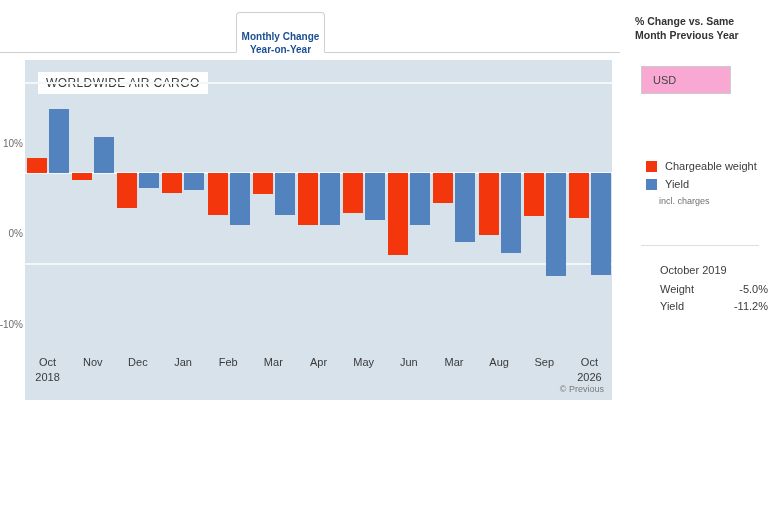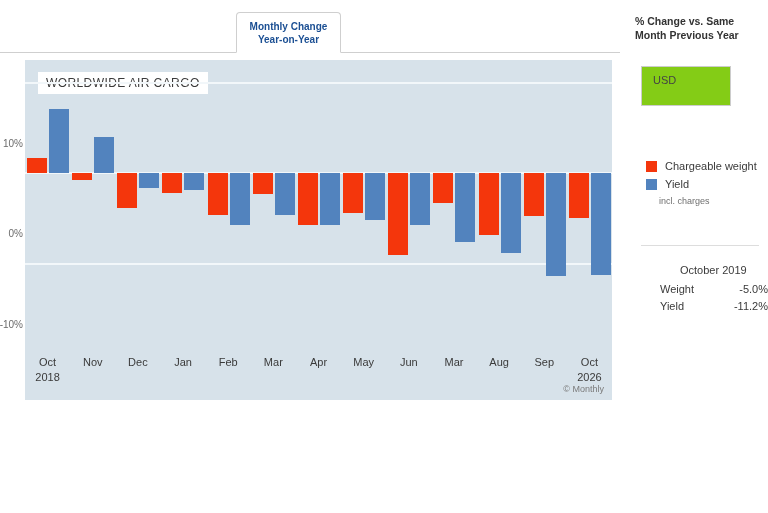--- a/index.html
+++ b/index.html
@@ -25,33 +25,33 @@
   #tabbar .tabline {
     position: absolute;
     left: 0; top: 52px;
     width: 620px;
     height: 1px;
     background: #cfcfcf;
   }
   #tab-monthly-change {
     position: absolute;
     left: 236px; top: 12px;
-    width: 105px;
+    width: 89px;
     height: 41px;
     background: #ffffff;
     border: 1px solid #cfcfcf;
     border-bottom: 1px solid #ffffff;
     border-radius: 4px 4px 0 0;
     box-sizing: border-box;
     color: #1b4f93;
     font-size: 10px;
     font-weight: bold;
     line-height: 13px;
     text-align: center;
-    padding-top: 7px;
+    padding-top: 17px;
     z-index: 3;
     cursor: pointer;
   }
   #tab-monthly-change .l2 { display:block; }
 
   
   #chart-card {
     position: absolute;
     left: 25px; top: 60px;
     width: 587px;
@@ -157,22 +157,22 @@
     width: 130px;
     font-size: 10.5px;
     font-weight: bold;
     color: #333333;
     line-height: 14px;
   }
   #currency-select {
     position: absolute;
     left: 21px; top: 66px;
     width: 90px;
-    height: 40px;
-    background: #84cc16;
+    height: 28px;
+    background: #f9a8d4;
     border: 1px solid #cccccc;
     box-sizing: border-box;
     font-size: 11px;
     color: #444444;
     padding: 7px 16px 0 11px;
     cursor: pointer;
   }
   #legend {
     position: absolute;
     left: 20px; top: 160px;
@@ -209,42 +209,42 @@
     height: 1px;
     background: #dddddd;
   }
   #summary {
     position: absolute;
     left: 40px; top: 264px;
     width: 108px;
     font-size: 11px;
     color: #3a3a3a;
   }
-  #summary .title { margin-bottom: 7px; margin-left: 20px; }
+  #summary .title { margin-bottom: 7px; }
   #summary .row {
     display: flex;
     justify-content: space-between;
     margin-bottom: 5px;
   }
   #summary .val { }
 </style>
 </head>
 <body>
 
 <div id="tabbar">
   <div class="tabline"></div>
   <div id="tab-monthly-change">
     <span>Monthly Change</span>
     <span class="l2">Year-on-Year</span>
   </div>
 </div>
 
 <div id="chart-card">
   <div id="chart-title-box">WORLDWIDE AIR CARGO</div>
-  <div id="watermark">© Monthly</div>
+  <div id="watermark">© Previous</div>
 </div>
 
 <div id="ylabels">
     <div style="top: 82.6415px;">10%</div>
     <div style="top: 173.208px;">0%</div>
     <div style="top: 263.774px;">-10%</div>
   </div>
 <div id="plot">
   <div id="gridlines">
       <div class="gridline" style="top: 21.6415px;"></div>

